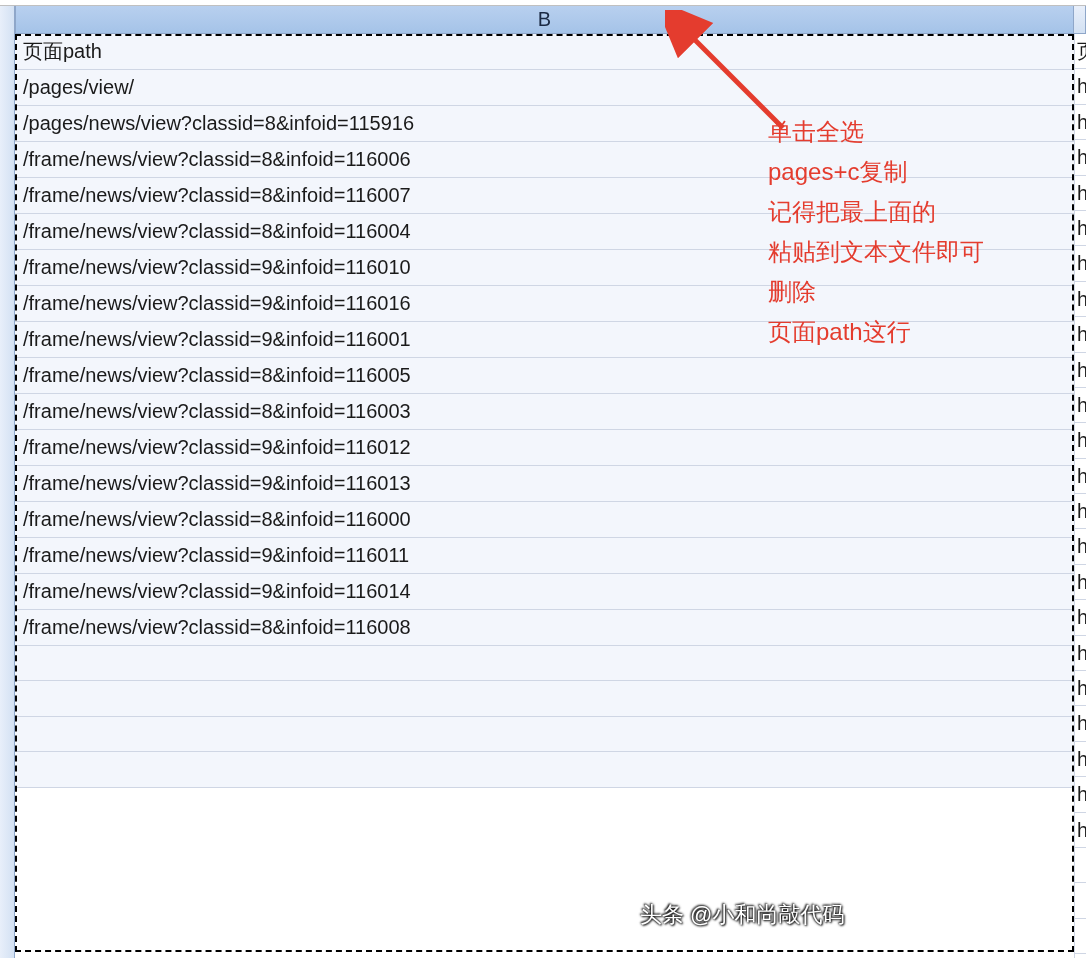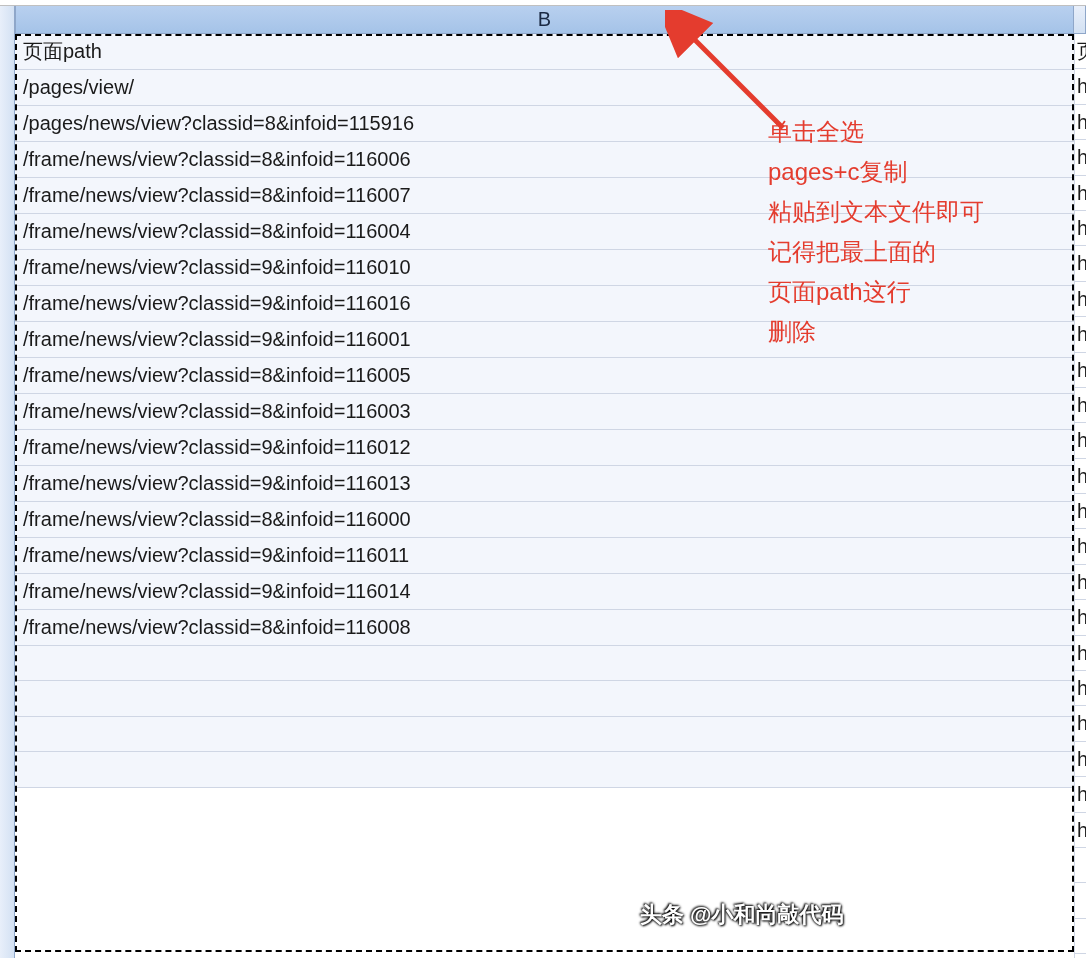--- a/index.html
+++ b/index.html
@@ -34,21 +34,21 @@
   .next-col-strip { position:absolute; left:1074px; top:34px; width:12px; height:924px; border-left:1px solid #cfd6e4; }
   .next-col-strip .c { height:35.4px; border-bottom:1px solid #cfd6e4; font-size:20px; color:#1a1a1a; padding-left:2px; line-height:35.4px; overflow:hidden; background:#fff;}
   .annotation {
     position: absolute; left: 768px; top: 112px; width: 300px;
     color: #e43c2e; font-size: 24px; line-height: 40px; font-weight:400;
     pointer-events:none;
   }
   .arrow { position:absolute; pointer-events:none; }
   .watermark {
     position: absolute; left: 640px; top: 900px;
-    font-size: 22px; color: #fff; font-weight: 700;
+    font-size: 22px; color: #fff; font-weight: 400;
     text-shadow: 0 0 3px rgba(0,0,0,.9), 1px 1px 2px rgba(0,0,0,.9), -1px -1px 2px rgba(0,0,0,.9);
     pointer-events:none;
   }
 </style>
 </head>
 <body>
 
 <div class="frame-top"></div>
 <div class="left-strip"></div>
 
@@ -117,19 +117,19 @@
     <marker id="ah" markerWidth="14" markerHeight="14" refX="3" refY="5" orient="auto">
       <polygon points="0,0 12,5 0,10" fill="#e43c2e"></polygon>
     </marker>
   </defs>
   <line x1="118" y1="118" x2="20" y2="20" stroke="#e43c2e" stroke-width="5" marker-end="url(#ah)"></line>
 </svg>
 
 <div class="annotation" id="anno">
     <div>单击全选</div>
     <div>pages+c复制</div>
+    <div>记得把最上面的</div>
     <div>粘贴到文本文件即可</div>
-    <div>记得把最上面的</div>
+    <div>删除</div>
     <div>页面path这行</div>
-    <div>删除</div>
   </div>
 
 <div class="watermark">头条 @小和尚敲代码</div>
 
 </body></html>

